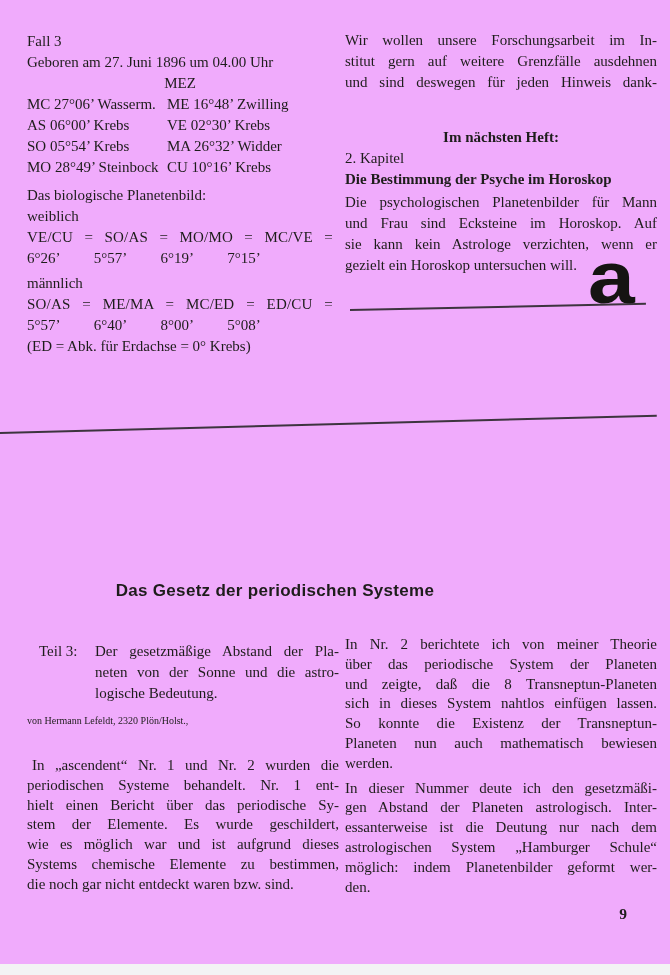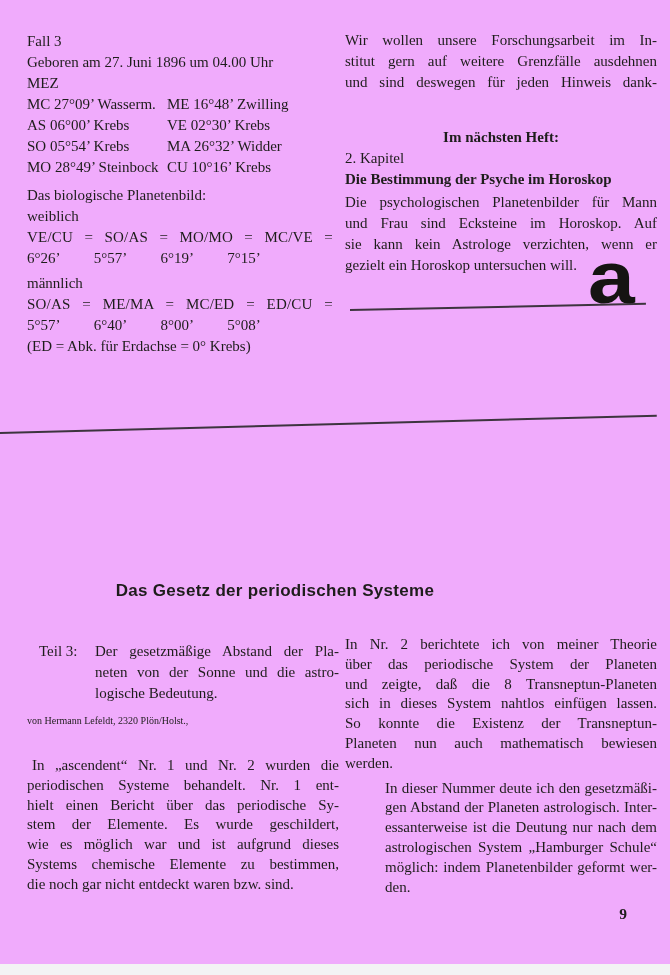--- a/index.html
+++ b/index.html
@@ -9,21 +9,21 @@
     margin:0 auto;
     background:#f0abfc;
     color:#1e1d1b;
     font-family:"Liberation Serif", serif;
     overflow:hidden;
   }
   .abs { position:absolute; }
 
   
   #case-block { left:27px; top:31px; width:306px; font-size:15px; line-height:21px; }
-  .tz-line { text-align:left; padding-right:0px; }
+  .tz-line { text-align:center; padding-right:0px; }
   .pos-grid { display:grid; grid-template-columns:140px 1fr; }
 
   #bio-block { margin-top:7px; }
   .formula { text-align:justify; text-align-last:justify; letter-spacing:0.2px; }
   .valrow span { display:inline-block; width:63px; }
   .male-label { margin-top:4px; }
 
   
   #right-top { left:345px; top:30px; width:312px; font-size:15px; line-height:21px; }
   .jl { text-align:justify; text-align-last:justify; }
@@ -51,37 +51,37 @@
   #left-bottom { left:27px; top:641px; width:312px; font-size:15px; }
   .part-row { display:flex; line-height:21px; }
   .part-label { width:56px; margin-left:12px; flex:none; }
   .part-title { width:244px; }
   .author-line { margin-top:8px; font-size:10px; line-height:18px; }
   .body-para { line-height:19.8px;font-family:Liberation Serif, serif; }
   #left-para { margin-top:26px; }
   #left-para .first { text-indent:5px; }
 
   #right-bottom { left:345px; top:635px; width:312px; font-size:15px; }
-  #rb-para2 { margin-top:5px;margin-left:40px; }
+  #rb-para2 { margin-top:5px; }
 
   
   #page-number { left:610px; top:905px; width:26px; text-align:center; font-weight:bold; font-size:15.5px; }
   #scan-edge { left:0; top:964px; width:670px; height:11px; background:#f3f3f4; }
 </style>
 </head>
 <body>
 
 <div class="page">
 
   <div class="abs" id="case-block">
     <div>Fall 3</div>
     <div>Geboren am 27. Juni 1896 um 04.00 Uhr</div>
     <div class="tz-line">MEZ</div>
     <div class="pos-grid">
-      <div>MC  27°09’ Wasserm.</div>
+      <div>MC  27°06’ Wasserm.</div>
       <div>ME 16°48’ Zwilling</div>
       <div>AS  06°00’ Krebs</div>
       <div>VE 02°30’ Krebs</div>
       <div>SO  05°54’ Krebs</div>
       <div>MA 26°32’ Widder</div>
       <div>MO  28°49’ Steinbock</div>
       <div>CU 10°16’ Krebs</div>
     </div>
 
     <div id="bio-block">

